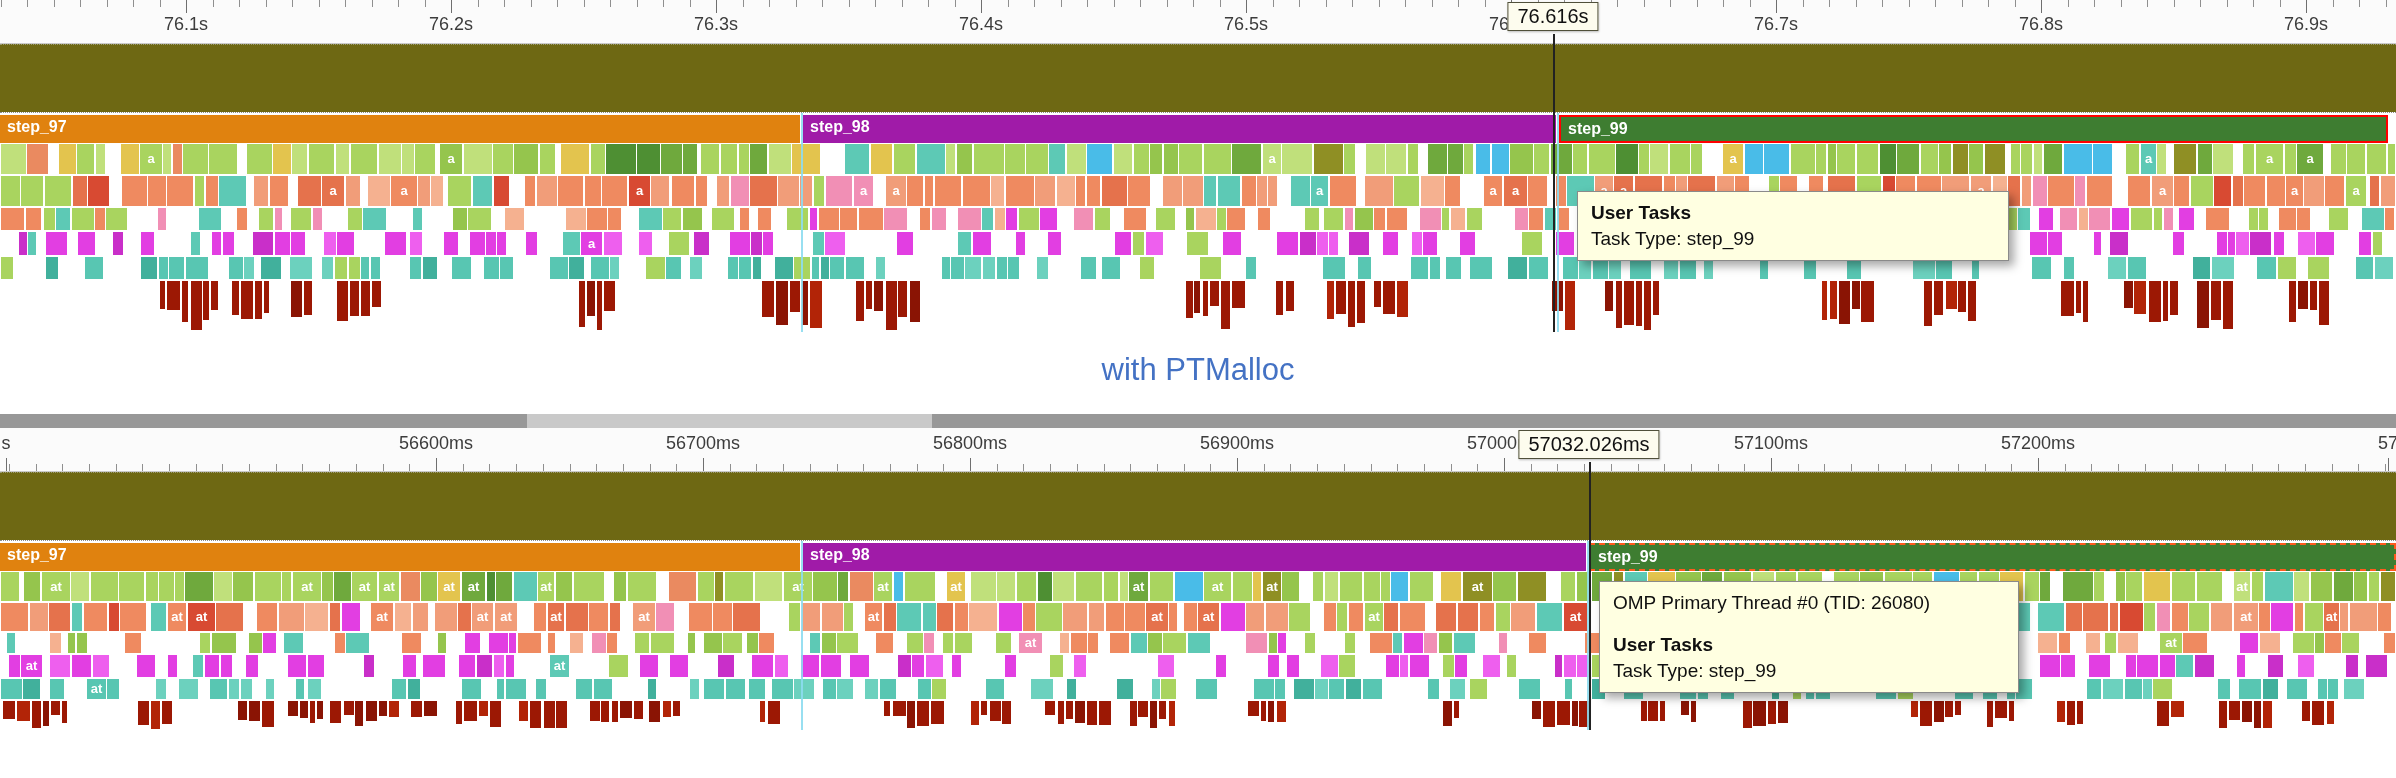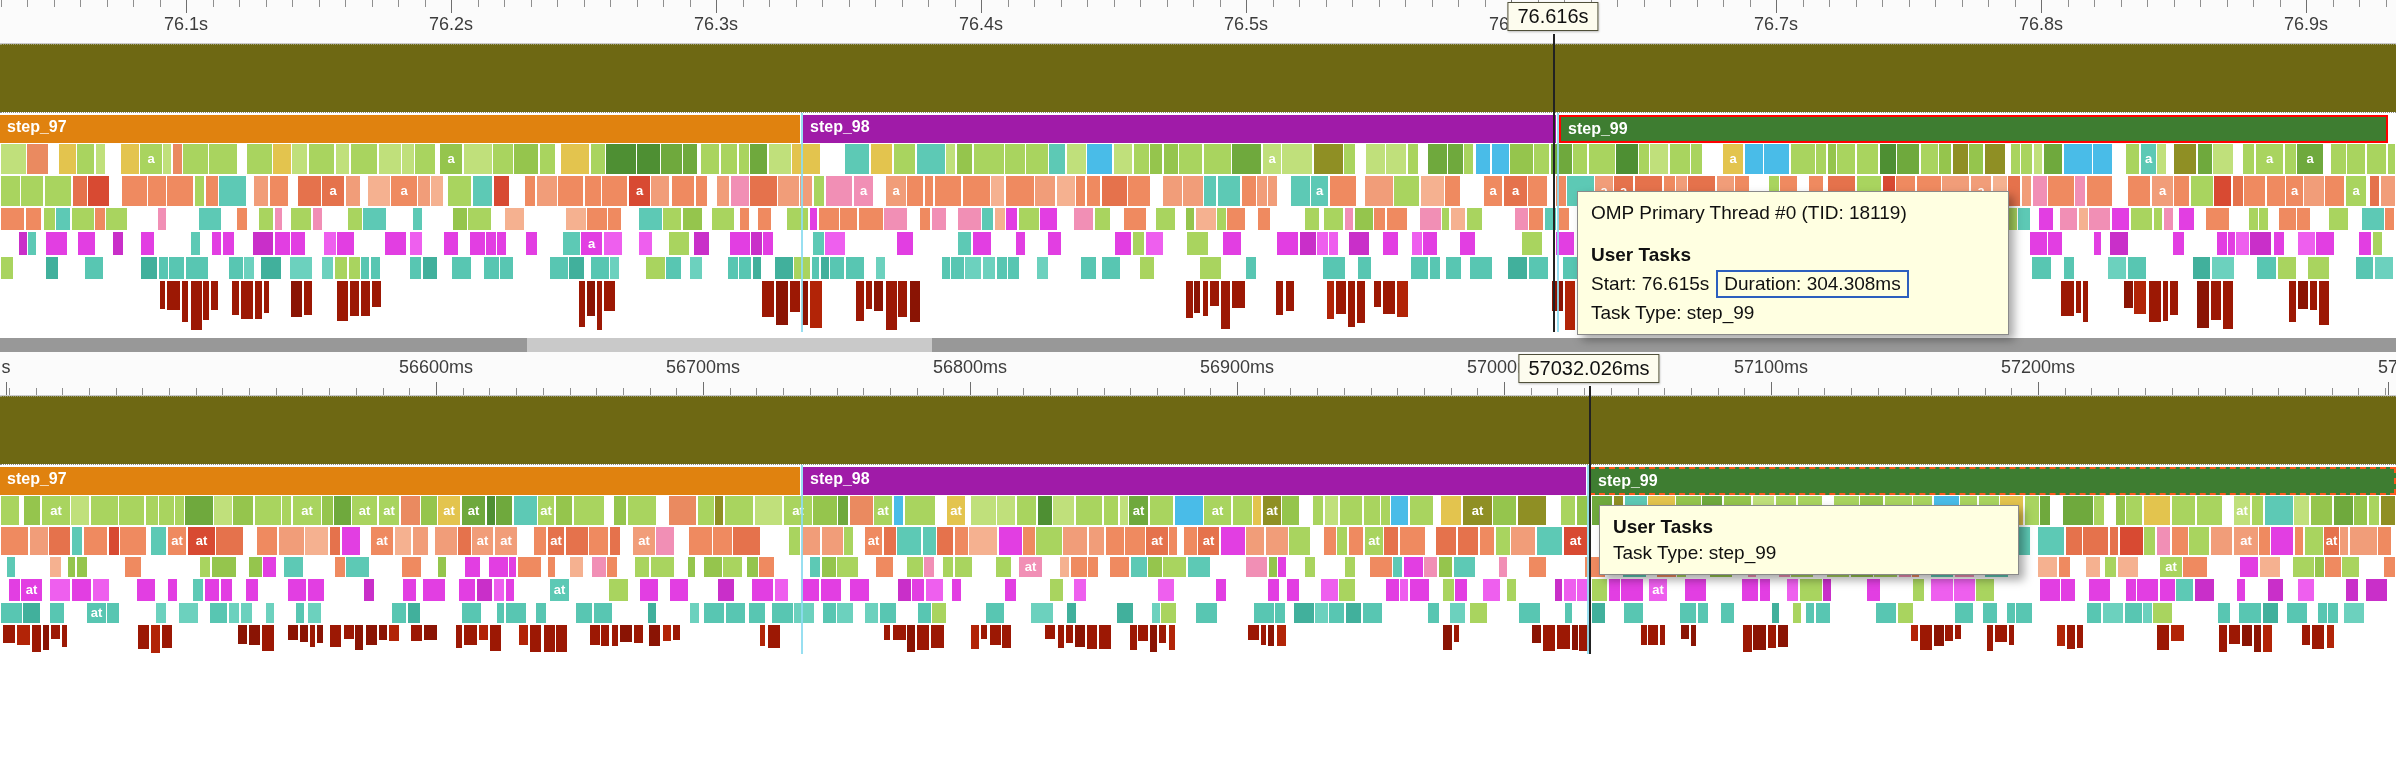--- a/index.html
+++ b/index.html
@@ -758,27 +758,26 @@
           <div class="bar" style="left: 2211px; width: 10px; height: 39px; background: rgb(156, 24, 4);"></div>
           <div class="bar" style="left: 2223px; width: 10px; height: 48px; background: rgb(156, 24, 4);"></div>
           <div class="bar" style="left: 2289px; width: 7px; height: 41px; background: rgb(156, 24, 4);"></div>
           <div class="bar" style="left: 2298px; width: 10px; height: 28px; background: rgb(138, 20, 4);"></div>
           <div class="bar" style="left: 2310px; width: 7px; height: 29px; background: rgb(156, 24, 4);"></div>
           <div class="bar" style="left: 2319px; width: 10px; height: 44px; background: rgb(156, 24, 4);"></div>
         </div>
         <div class="sep" style="left: 801px; background: rgb(141, 220, 240);"></div>
         <div class="sep" style="left: 1557px; background: rgb(141, 220, 240);"></div>
       </div>
+    <div class="caption" id="caption0" style="height: 76px;">
+      <span>with PTMalloc</span>
+    </div>
     <div class="marker-line" id="mline0" style="left: 1553px; top: 34px; height: 298px; background: rgb(34, 34, 34);"></div>
     <div class="tooltip" id="tooltip0" style="left: 1577px; top: 191px; width: 432px; background: rgb(255, 255, 225);">
-      <div class="tt-title">OMP Primary Thread #0 (TID: 18119)</div>
       <div class="tt-section">User Tasks</div>
-      <div class="tt-line">
-        <span>Start: 76.615s</span><span class="tt-duration">Duration: 304.308ms</span>
-      </div>
       <div class="tt-line">Task Type: step_99</div>
     </div>
   </section>
 
   <section class="panel" id="panel1">
     <div class="sliver"></div>
     <div class="scrollbar" style="background: rgb(152, 152, 152);">
       <div class="thumb" id="thumb1" style="left: 527px; width: 405px; background: rgb(201, 201, 201);"></div>
     </div>
     <div class="ruler" id="ruler1" style="height: 44px;">
@@ -1484,18 +1483,19 @@
           <div class="bar" style="left: 2263px; width: 9px; height: 27px; background: rgb(178, 36, 7);"></div>
           <div class="bar" style="left: 2302px; width: 8px; height: 20px; background: rgb(156, 24, 4);"></div>
           <div class="bar" style="left: 2312px; width: 12px; height: 24px; background: rgb(156, 24, 4);"></div>
           <div class="bar" style="left: 2327px; width: 7px; height: 23px; background: rgb(178, 36, 7);"></div>
         </div>
         <div class="sep" style="left: 801px; background: rgb(141, 220, 240);"></div>
         <div class="sep" style="left: 1587px; background: rgb(141, 220, 240);"></div>
       </div>
     <div class="marker-line" id="mline1" style="left: 1589px; top: 54px; height: 268px; background: rgb(34, 34, 34);"></div>
     <div class="tooltip" id="tooltip1" style="left: 1599px; top: 173px; width: 420px; background: rgb(255, 255, 225);">
+      <div class="tt-title">OMP Primary Thread #0 (TID: 26080)</div>
       <div class="tt-section">User Tasks</div>
       <div class="tt-line">Task Type: step_99</div>
     </div>
   </section>
 
 </div>
 
 </body></html>

